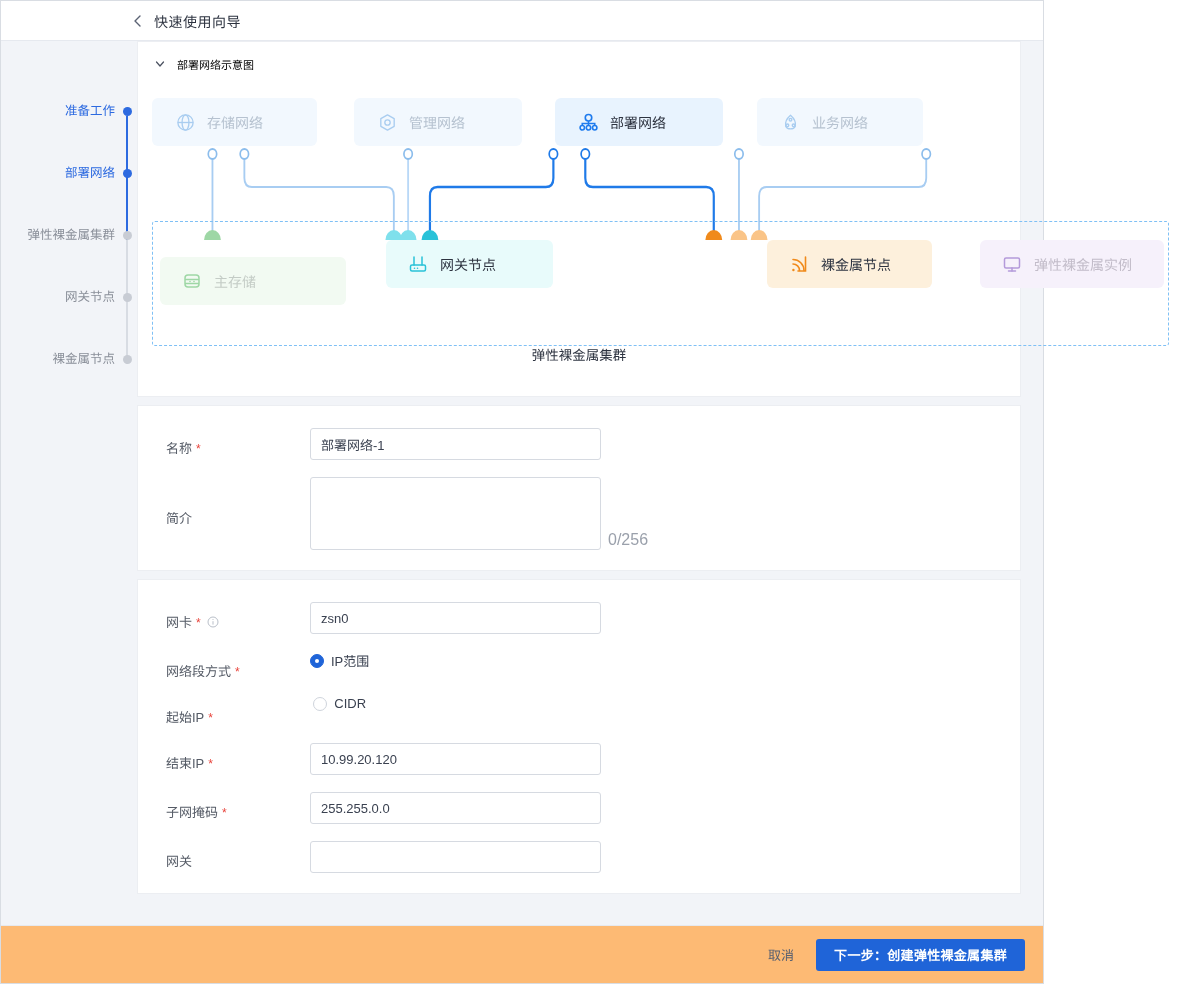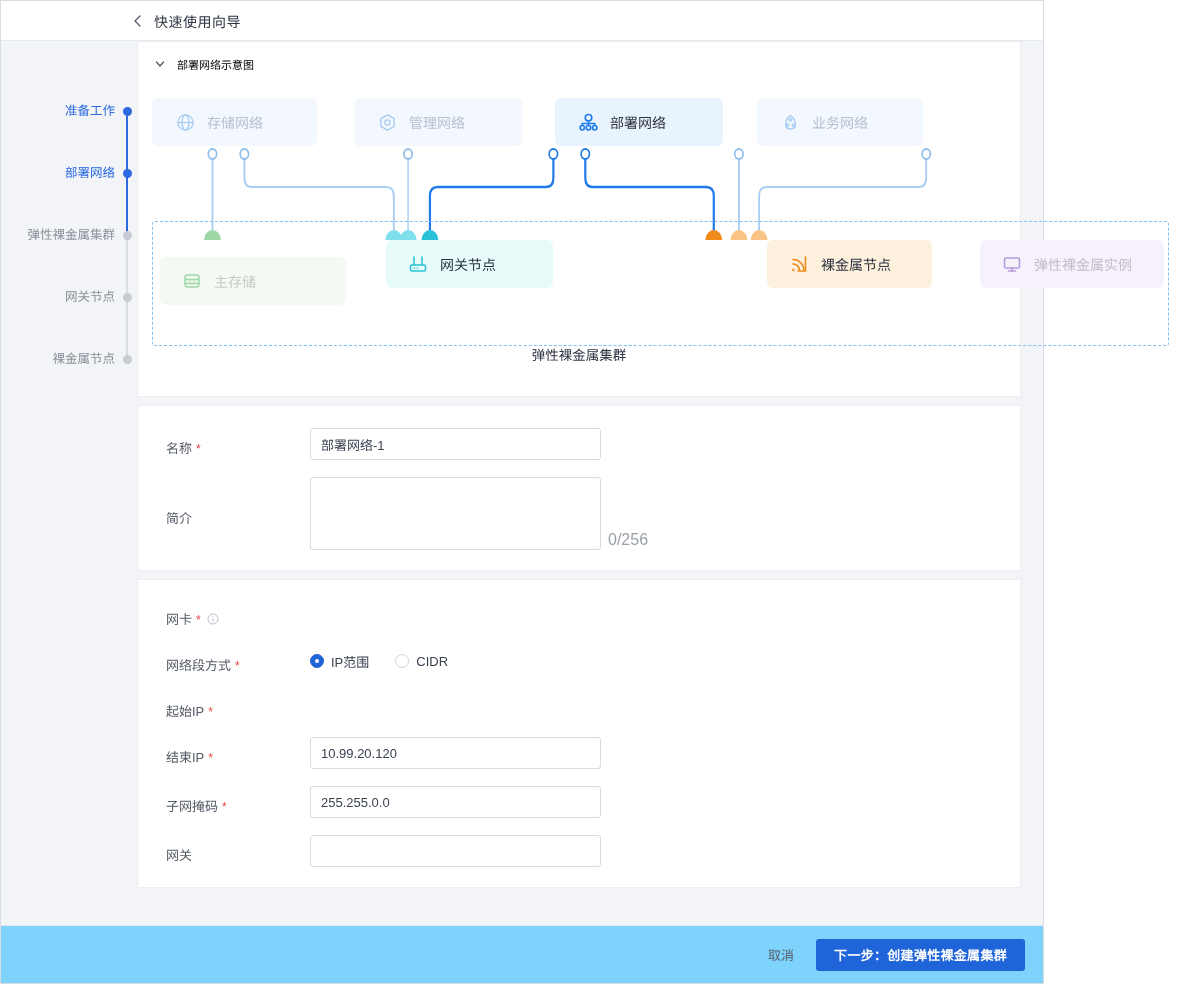--- a/index.html
+++ b/index.html
@@ -174,37 +174,37 @@
   .inp::placeholder { color:#c3c8d0; }
   .tarea {
     width:291px; height:73px;
     border:1px solid #d6dae1; border-radius:3px;
     background:#fff; resize:none;
     font-family:inherit; font-size:13px; color:#3a4150;
     padding:6px 10px; outline:none;
   }
   .counter { align-self:flex-end; font-size:16px; color:#9aa0ab; padding-bottom:1px; }
 
-  .radio-grp { display:flex; align-items:center; gap:26px; height:32px; }
+  .radio-grp { display:flex; align-items:center; gap:26px; height:32px;flex-direction:column; }
   .radio { display:flex; align-items:center; gap:7px; cursor:pointer; font-size:13px; color:#3a4150; }
   .rdot {
     width:14px; height:14px; border-radius:50%;
     border:1px solid #cfd4dc; background:#fff;
     display:inline-block; position:relative;
   }
   .radio.on .rdot { border:1px solid #1f64d8; background:#1f64d8; }
   .radio.on .rdot::after {
     content:""; position:absolute; left:4px; top:4px;
     width:4px; height:4px; border-radius:50%; background:#fff;
   }
 
   
   .footer {
     flex:0 0 58px; height:58px;
-    background:#7dd3fc;
+    background:#fdba74;
     border-top:1px solid #e6e9ef;
     display:flex; align-items:center; justify-content:flex-end;
     padding-right:18px; gap:18px;
   }
   .link-btn { font-size:13px; color:#5a6170; cursor:pointer; padding:6px 4px; }
   .primary-btn {
     background:#1f64d8; color:#fff;
     border:none; border-radius:3px;
     height:32px; padding:0 18px;
     font-family:inherit; font-size:13px; font-weight:bold;
@@ -444,20 +444,23 @@
           <div class="flabel">
             <span>网卡</span>
             <span class="req">*</span>
             <span class="info-ico">
               <svg viewBox="0 0 12 12" width="12" height="12" fill="none" stroke="currentColor" stroke-width="1">
                   <circle cx="6" cy="6" r="5"></circle>
                   <line x1="6" y1="5.2" x2="6" y2="8.6"></line>
                   <circle cx="6" cy="3.5" r=".6" fill="currentColor" stroke="none"></circle>
                 </svg>
             </span>
+          </div>
+          <div class="fctl">
+            <input class="inp" type="text" value="zsn0" style="">
           </div>
         </div>
 
         <div class="frow">
           <div class="flabel">
             <span>网络段方式</span>
             <span class="req">*</span>
           </div>
           <div class="fctl">
             <div class="radio-grp">

